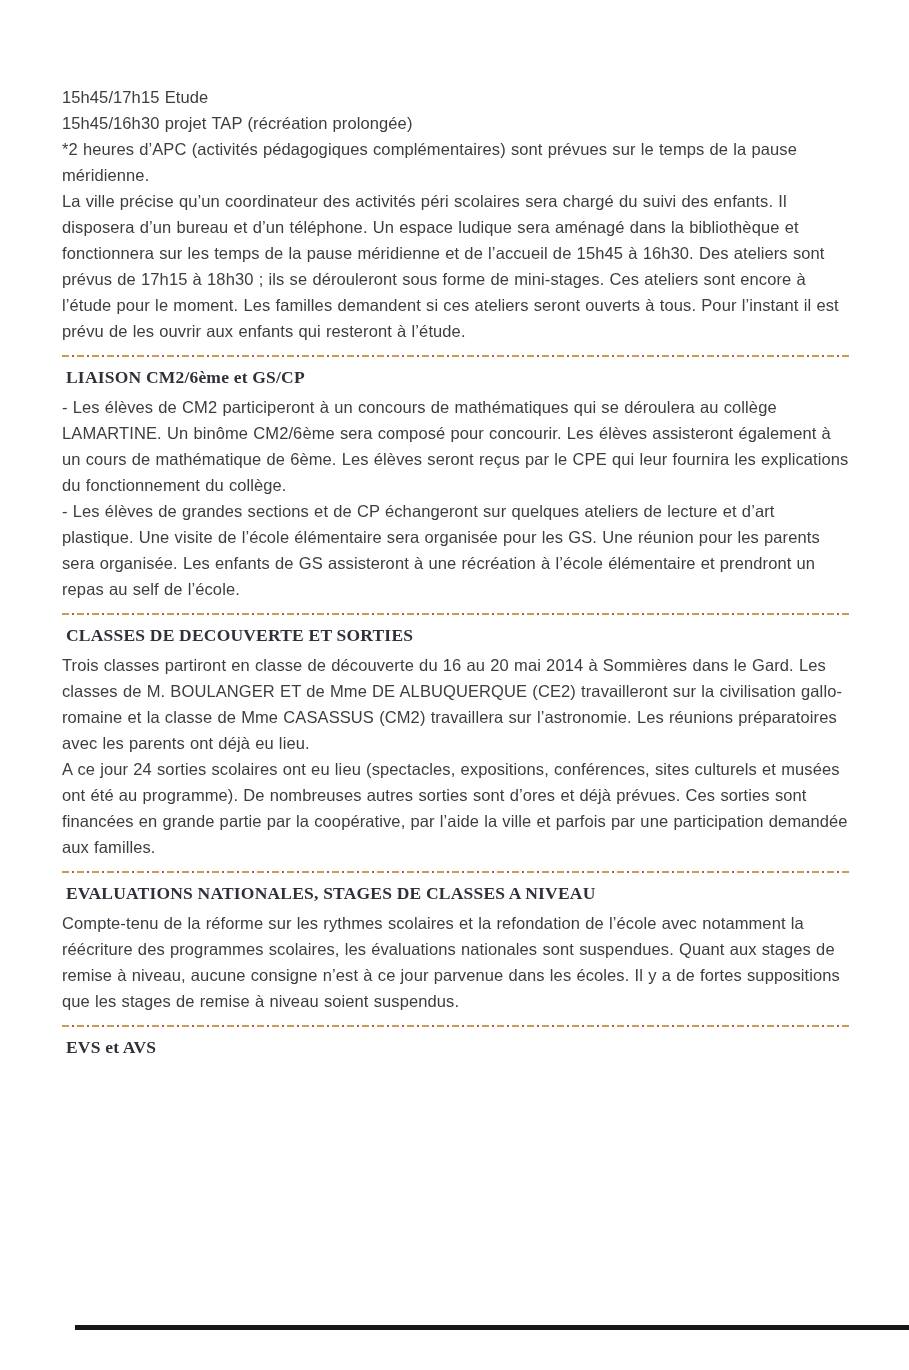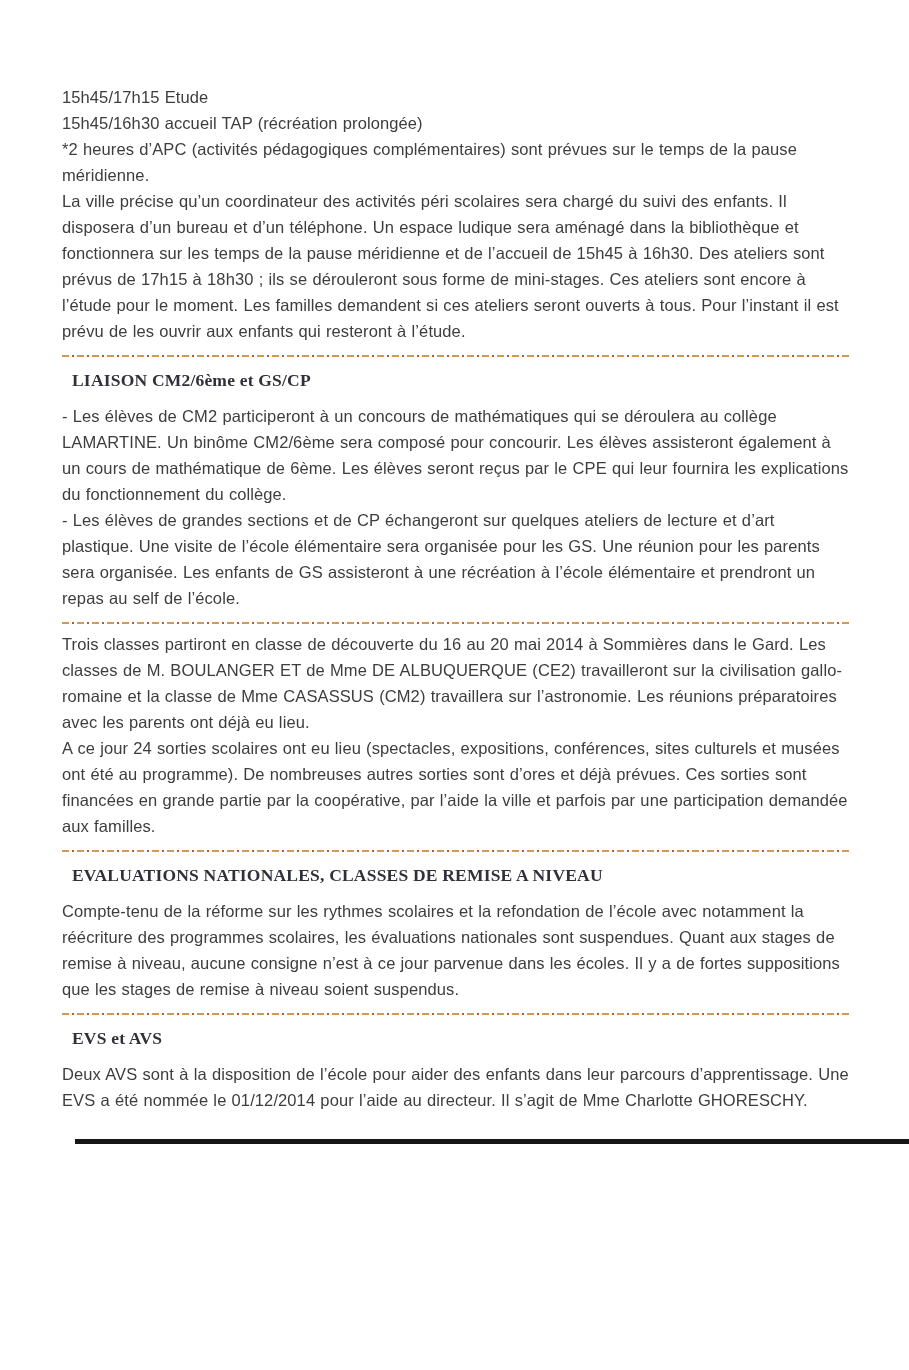--- a/index.html
+++ b/index.html
@@ -3,41 +3,41 @@
 <meta charset="utf-8">
 <style>
   html, body {
     margin: 0;
     padding: 0;
     background: #ffffff;
   }
   .page {
     position: relative;
     width: 909px;
-    height: 1144px;
+    height: 1330px;
     background: #ffffff;
     overflow: hidden;
     font-family: "Liberation Sans", "DejaVu Sans", sans-serif;
   }
   .doc-body {
     position: absolute;
     left: 62px;
     top: 84px;
     width: 789px;
   }
   .doc-body p {
     margin: 0;
     font-size: 16.5px;
     line-height: 26px;
     color: #3d3d3d;
     letter-spacing: 0.1px;
     word-spacing: 0.5px;
   }
   .section-heading {
-    margin: 10px;
+    margin: 4px;
     font-family: "Liberation Serif", "DejaVu Serif", serif;
     font-weight: bold;
     font-size: 17.5px;
     line-height: 26px;
     color: #30303a;
     letter-spacing: 0.2px;
   }
   .sep {
     height: 2px;
     margin: 11px 0 7px 0;
@@ -57,31 +57,31 @@
     height: 5px;
     background: #161616;
   }
 </style>
 </head>
 <body>
 
 <div class="page">
   <div class="doc-body">
       <p>15h45/17h15 Etude</p>
-      <p>15h45/16h30 accueil TAP (récréation prolongée)</p>
+      <p>15h45/16h30 projet TAP (récréation prolongée)</p>
       <p>*2 heures d’APC (activités pédagogiques complémentaires) sont prévues sur le temps de la pause méridienne.</p>
       <p>La ville précise qu’un coordinateur des activités péri scolaires sera chargé du suivi des enfants. Il disposera d’un bureau et d’un téléphone. Un espace ludique sera aménagé dans la bibliothèque et fonctionnera sur les temps de la pause méridienne et de l’accueil de 15h45 à 16h30. Des ateliers sont prévus de 17h15 à 18h30 ; ils se dérouleront sous forme de mini-stages. Ces ateliers sont encore à l’étude pour le moment. Les familles demandent si ces ateliers seront ouverts à tous. Pour l’instant il est prévu de les ouvrir aux enfants qui resteront à l’étude.</p>
       <div class="sep"></div>
       <h2 class="section-heading">LIAISON CM2/6ème et GS/CP</h2>
       <p>- Les élèves de CM2 participeront à un concours de mathématiques qui se déroulera au collège LAMARTINE. Un binôme CM2/6ème sera composé pour concourir. Les élèves assisteront également à un cours de mathématique de 6ème. Les élèves seront reçus par le CPE qui leur fournira les explications du fonctionnement du collège.</p>
       <p>- Les élèves de grandes sections et de CP échangeront sur quelques ateliers de lecture et d’art plastique. Une visite de l’école élémentaire sera organisée pour les GS. Une réunion pour les parents sera organisée. Les enfants de GS assisteront à une récréation à l’école élémentaire et prendront un repas au self de l’école.</p>
       <div class="sep"></div>
+      <h2 class="section-heading">CLASSES DE DECOUVERTE ET SORTIES</h2>
       <p>Trois classes partiront en classe de découverte du 16 au 20 mai 2014 à Sommières dans le Gard. Les classes de M. BOULANGER ET de Mme DE ALBUQUERQUE (CE2) travailleront sur la civilisation gallo-romaine et la classe de Mme CASASSUS (CM2) travaillera sur l’astronomie. Les réunions préparatoires avec les parents ont déjà eu lieu.</p>
       <p>A ce jour 24 sorties scolaires ont eu lieu (spectacles, expositions, conférences, sites culturels et musées ont été au programme). De nombreuses autres sorties sont d’ores et déjà prévues. Ces sorties sont financées en grande partie par la coopérative, par l’aide la ville et parfois par une participation demandée aux familles.</p>
       <div class="sep"></div>
-      <h2 class="section-heading">EVALUATIONS NATIONALES, CLASSES DE REMISE A NIVEAU</h2>
+      <h2 class="section-heading">EVALUATIONS NATIONALES, STAGES DE CLASSES A NIVEAU</h2>
       <p>Compte-tenu de la réforme sur les rythmes scolaires et la refondation de l’école avec notamment la réécriture des programmes scolaires, les évaluations nationales sont suspendues. Quant aux stages de remise à niveau, aucune consigne n’est à ce jour parvenue dans les écoles. Il y a de fortes suppositions que les stages de remise à niveau soient suspendus.</p>
       <div class="sep"></div>
       <h2 class="section-heading">EVS et AVS</h2>
-      <p>Deux AVS sont à la disposition de l’école pour aider des enfants dans leur parcours d’apprentissage. Une EVS a été nommée le 01/12/2014 pour l’aide au directeur. Il s’agit de Mme Charlotte GHORESCHY.</p>
     </div>
   <div class="bottom-bar"></div>
 </div>
 
 </body></html>

